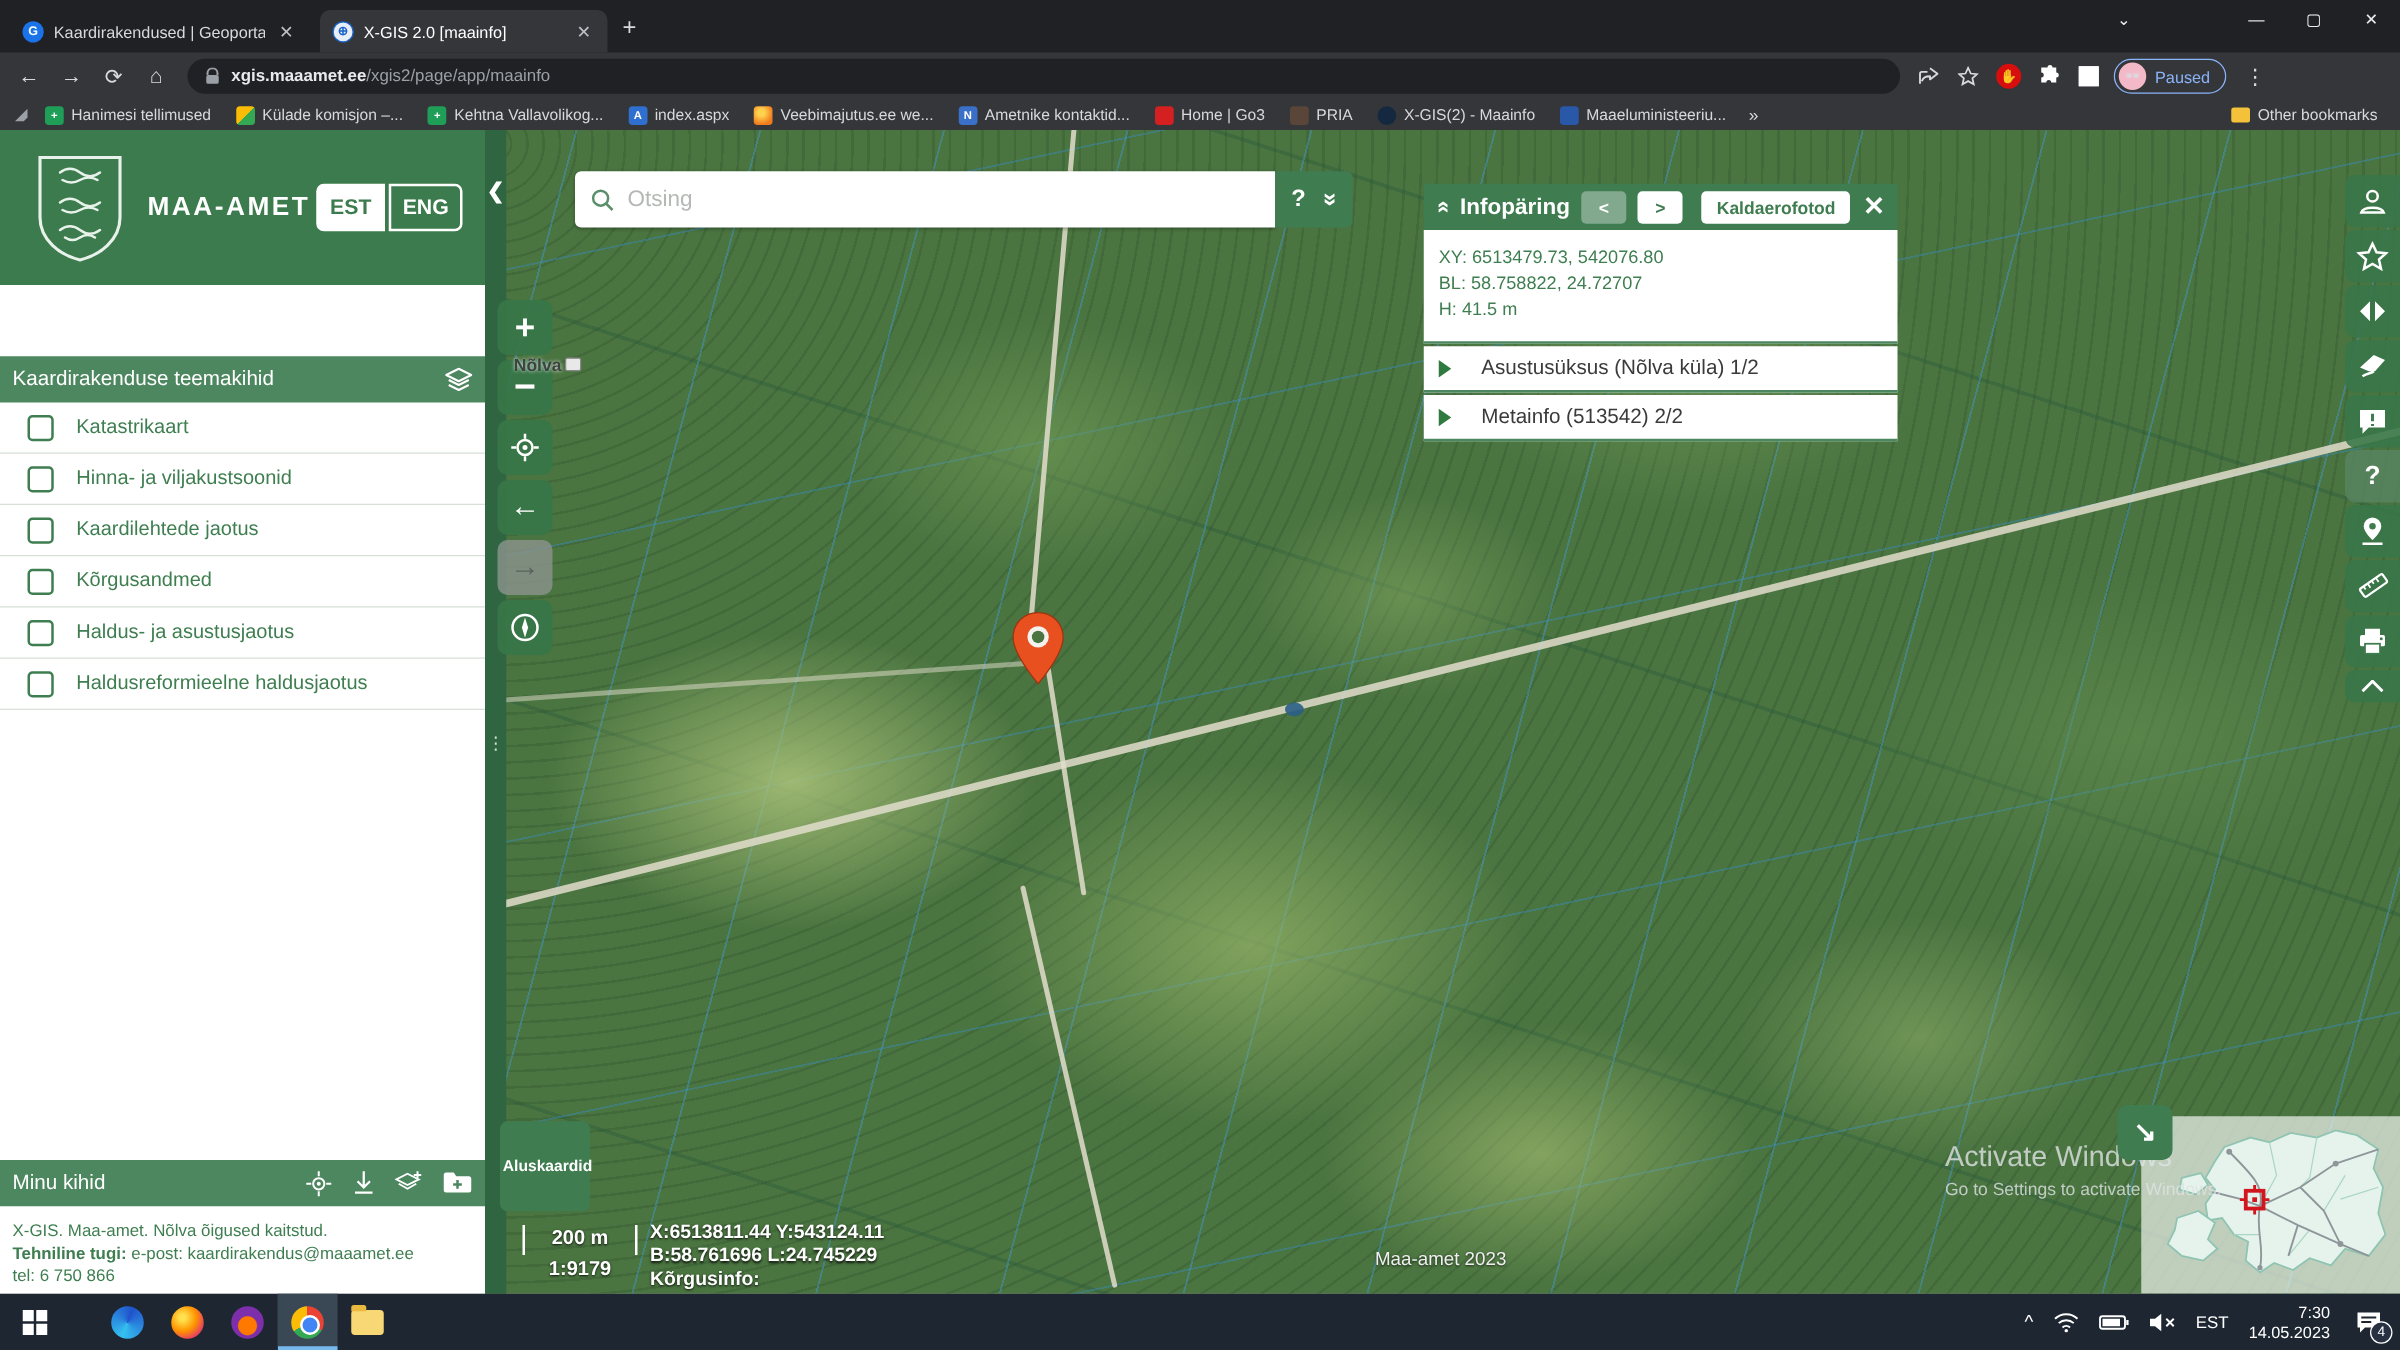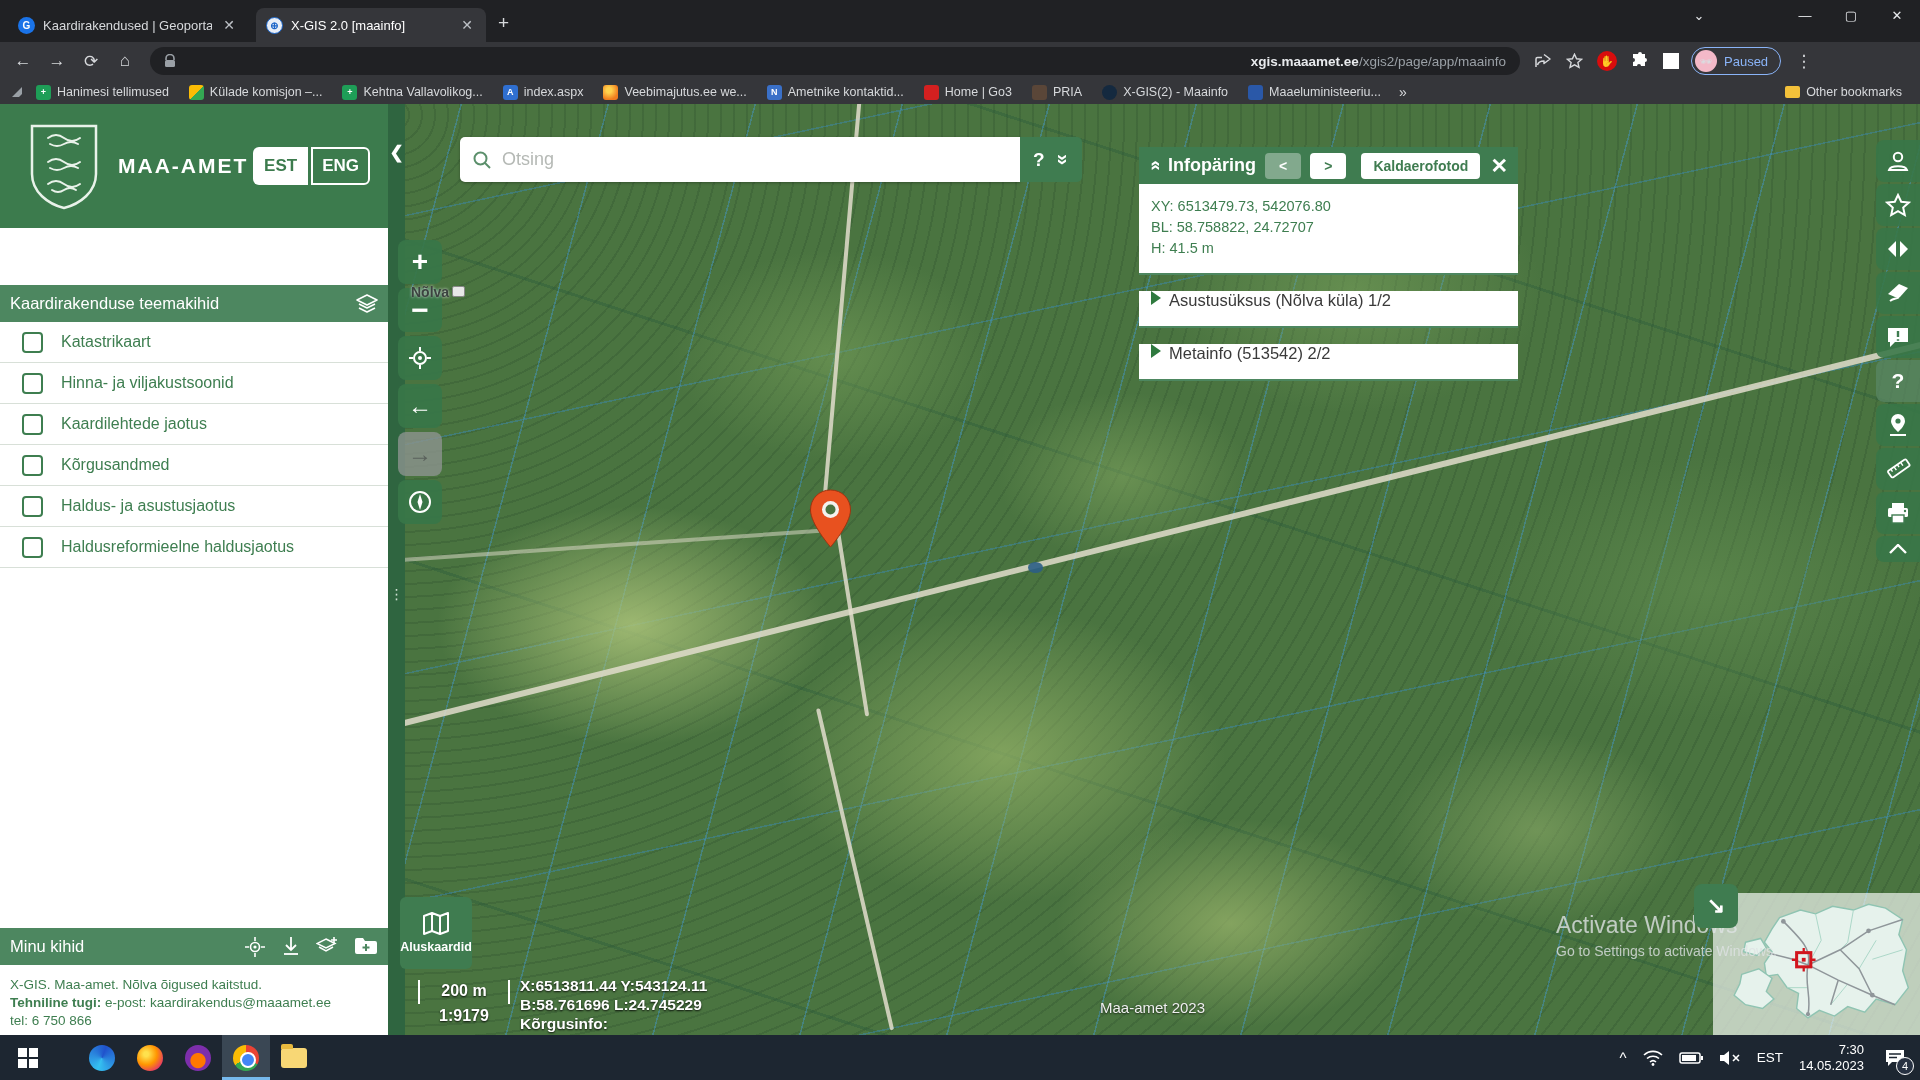--- a/index.html
+++ b/index.html
@@ -19,21 +19,21 @@
   .tab-title { flex:1; white-space:nowrap; overflow:hidden; }
   .tab-close { color:#bdc1c6; font-size:14px; padding:0 3px; }
   .newtab-btn { position:absolute; left:498px; top:12px; color:#d7d9dc; font-size:19px; }
   .winctl { position:absolute; top:0; height:30px; display:flex; align-items:center;
     color:#e8eaed; }
   .winctl span { width:46px; text-align:center; font-size:13px; }
   .toolbar { position:absolute; left:0; top:42px; width:1920px; height:38px; background:#35363a;
     display:flex; align-items:center; color:#dadce0; }
   .navicon { width:34px; text-align:center; font-size:17px; color:#d7d9dc; }
   .urlbox { width:1370px; height:28px; background:#202124; border-radius:14px; margin-left:8px;
-    display:flex; align-items:center; padding:0 14px; gap:20px;justify-content:space-between; }
+    display:flex; align-items:center; padding:0 14px; gap:9px; }
   .urlhost { color:#e8eaed; font-size:13.5px; font-weight:bold; }
   .urlpath { color:#9aa0a6; font-size:13.5px; }
   .ext-ring { display:flex; align-items:center; gap:14px; margin-left:14px; }
   .adblock { width:20px; height:20px; border-radius:50%; background:#d80d0d; color:#fff;
     font-size:11px; display:flex; align-items:center; justify-content:center; }
   .sq-ext { width:16px; height:16px; background:#fff; border:3px solid #fff; border-left-width:7px; }
   .profile { display:flex; align-items:center; gap:7px; border:1.5px solid #8ab4f8; border-radius:16px;
     padding:2px 12px 2px 3px; margin-left:12px; }
   .avatar { width:22px; height:22px; border-radius:50%; background:#f3b9c8; display:flex;
     align-items:center; justify-content:center; font-size:10px; }
@@ -126,43 +126,43 @@
     padding:0 10px; color:#fff; }
   .dbl-up { display:inline-block; transform:rotate(-90deg); font-size:18px; font-weight:bold; }
   .ip-title { font-size:18px; font-weight:bold; }
   .ip-btn { border-radius:4px; font-size:14px; font-weight:bold; text-align:center; }
   .ip-prev { background:rgba(255,255,255,.35); color:#fff; padding:5px 14px; }
   .ip-next { background:#fff; color:#3f7c50; padding:5px 14px; }
   .ip-kalda { background:#fff; color:#3f7c50; padding:5px 12px; margin-left:6px; }
   .ip-close { margin-left:auto; font-size:21px; font-weight:bold; }
   .ip-body { background:#fff; padding:12px 12px 14px; color:#3e7e50; font-size:14.5px;
     line-height:21px; border-bottom:2px solid #4d8760; }
-  .ip-row { background:#fff; height:37px; display:flex; align-items:flex-start; gap:8px;
+  .ip-row { background:#fff; height:37px; display:flex; align-items:center; gap:24px;
     padding:0 12px; color:#3a3a3a; font-size:16.5px; border-bottom:2px solid #4d8760;
-    margin-top:16px; }
+    margin-top:2px; }
   .tri { width:0; height:0; border-left:10px solid #2f7a3f; border-top:7px solid transparent;
     border-bottom:7px solid transparent; }
 
   
   .railbtn { position:absolute; right:0; width:44px; height:42px; background:rgba(56,118,72,.88);
     border-radius:8px 0 0 8px; color:#fff; display:flex; align-items:center; justify-content:center; }
   .railbtn.short { height:26px; }
   .rail-q { font-size:21px; font-weight:bold; }
 
   
   .pin { position:absolute; left:420px; top:385px; width:45px; height:59px; }
 
   .nolva { position:absolute; left:23px; top:180px; color:#3c4340; font-size:14px; font-weight:bold;
     text-shadow:0 0 3px rgba(255,255,255,.9); }
   .nolva .chip { display:inline-block; width:13px; height:11px; background:#e8e8e8;
     border:1px solid #888; border-radius:2px; margin-left:3px; }
 
   
   .basemap { position:absolute; left:12px; top:793px; width:72px; height:72px; background:#3f7c50;
-    border-radius:6px; display:flex; flex-direction:column; align-items:center;
+    border-radius:6px; display:flex; flex-direction:row; align-items:center;
     justify-content:center; gap:4px; color:#fff; }
   .basemap-label { font-size:12.5px; font-weight:bold; }
   .scale { position:absolute; left:30px; top:876px; width:92px; text-align:center; color:#fff;
     font-size:16px; font-weight:bold; text-shadow:0 1px 2px rgba(0,0,0,.85); }
   .scale-bracket { border-left:2px solid #fff; border-right:2px solid #fff; padding:0 4px 2px;
     height:24px; line-height:22px; }
   .scale-ratio { margin-top:3px; }
   .coords { position:absolute; left:132px; top:872px; color:#fff; font-size:15.5px; font-weight:bold;
     line-height:19px; text-shadow:0 1px 2px rgba(0,0,0,.85); }
   .copyright { position:absolute; left:712px; top:895px; color:#efefef; font-size:15px;

